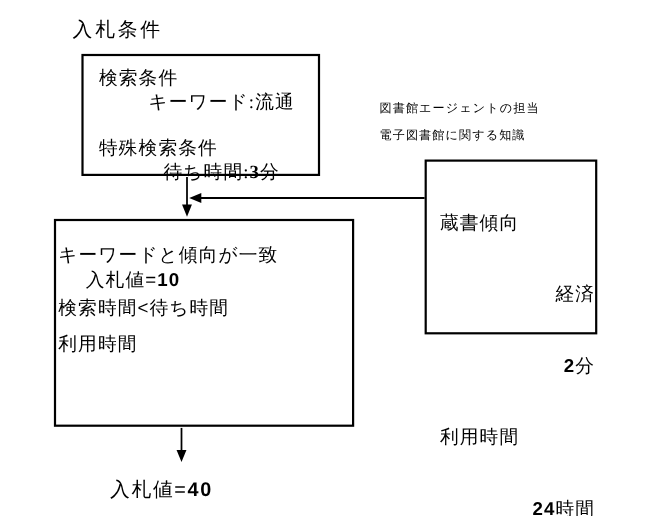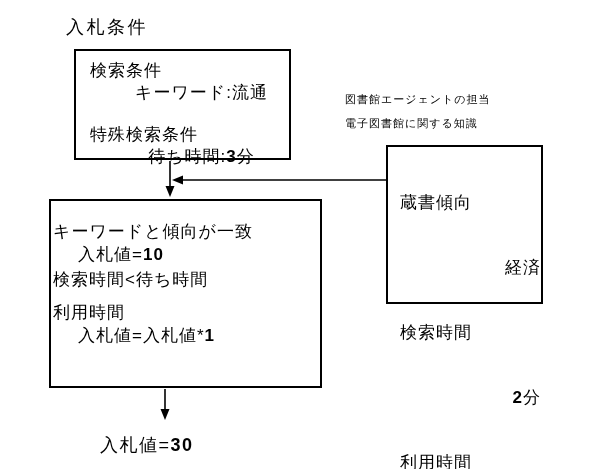--- a/index.html
+++ b/index.html
@@ -34,21 +34,21 @@
 
   #title-label {
     left: 66px; top: 15px;
     font-size: 18px; letter-spacing: 2.5px;
   }
 
   #bid-conditions-box {
     left: 74px; top: 49px; width: 217px; height: 111px;
     padding: 9px 0 0 14px;
   }
-  #bid-conditions-box .ln { line-height: 22px; }
+  #bid-conditions-box .ln { line-height: 22px; font-family: Liberation Serif, serif; }
   #bid-conditions-box .ind { padding-left: 24px; text-align: center; }
   #bid-conditions-box .gap { margin-top: 20px; }
 
   #agent-label {
     left: 345px; top: 87px;
     font-size: 11px; line-height: 24px; letter-spacing: 1px;
   }
 
   #knowledge-box {
     left: 386px; top: 145px; width: 157px; height: 159px;
@@ -96,35 +96,33 @@
   </div>
 
   <div class="label" id="agent-label">
     <div>図書館エージェントの担当</div>
     <div>電子図書館に関する知識</div>
   </div>
 
   <div class="box" id="knowledge-box">
     <div class="ln">蔵書傾向</div>
     <div class="ln ind">経済</div>
-    <div class="ln">検索時間</div>
     <div class="ln ind"><b>2</b>分</div>
     <div class="ln">利用時間</div>
     <div class="ln ind"><b>24</b>時間</div>
   </div>
 
   <div class="box" id="bid-calc-box">
     <div class="ln">キーワードと傾向が一致</div>
     <div class="ln ind">入札値=<b>10</b></div>
     <div class="ln gap1">検索時間&lt;待ち時間</div>
     <div class="ln gap2">利用時間</div>
-    <div class="ln ind">入札値=入札値*<b>1</b></div>
   </div>
 
-  <div class="label" id="result-label">入札値=<b>30</b></div>
+  <div class="label" id="result-label">入札値=<b>40</b></div>
 
   <svg class="arrows" viewBox="0 0 609 469" xmlns="http://www.w3.org/2000/svg">
 
     <g>
       <line x1="170" y1="161" x2="170" y2="188"></line>
       <polygon points="170,197 165.5,186 174.5,186"></polygon>
     </g>
 
     <g>
       <line x1="386" y1="180" x2="178" y2="180"></line>

